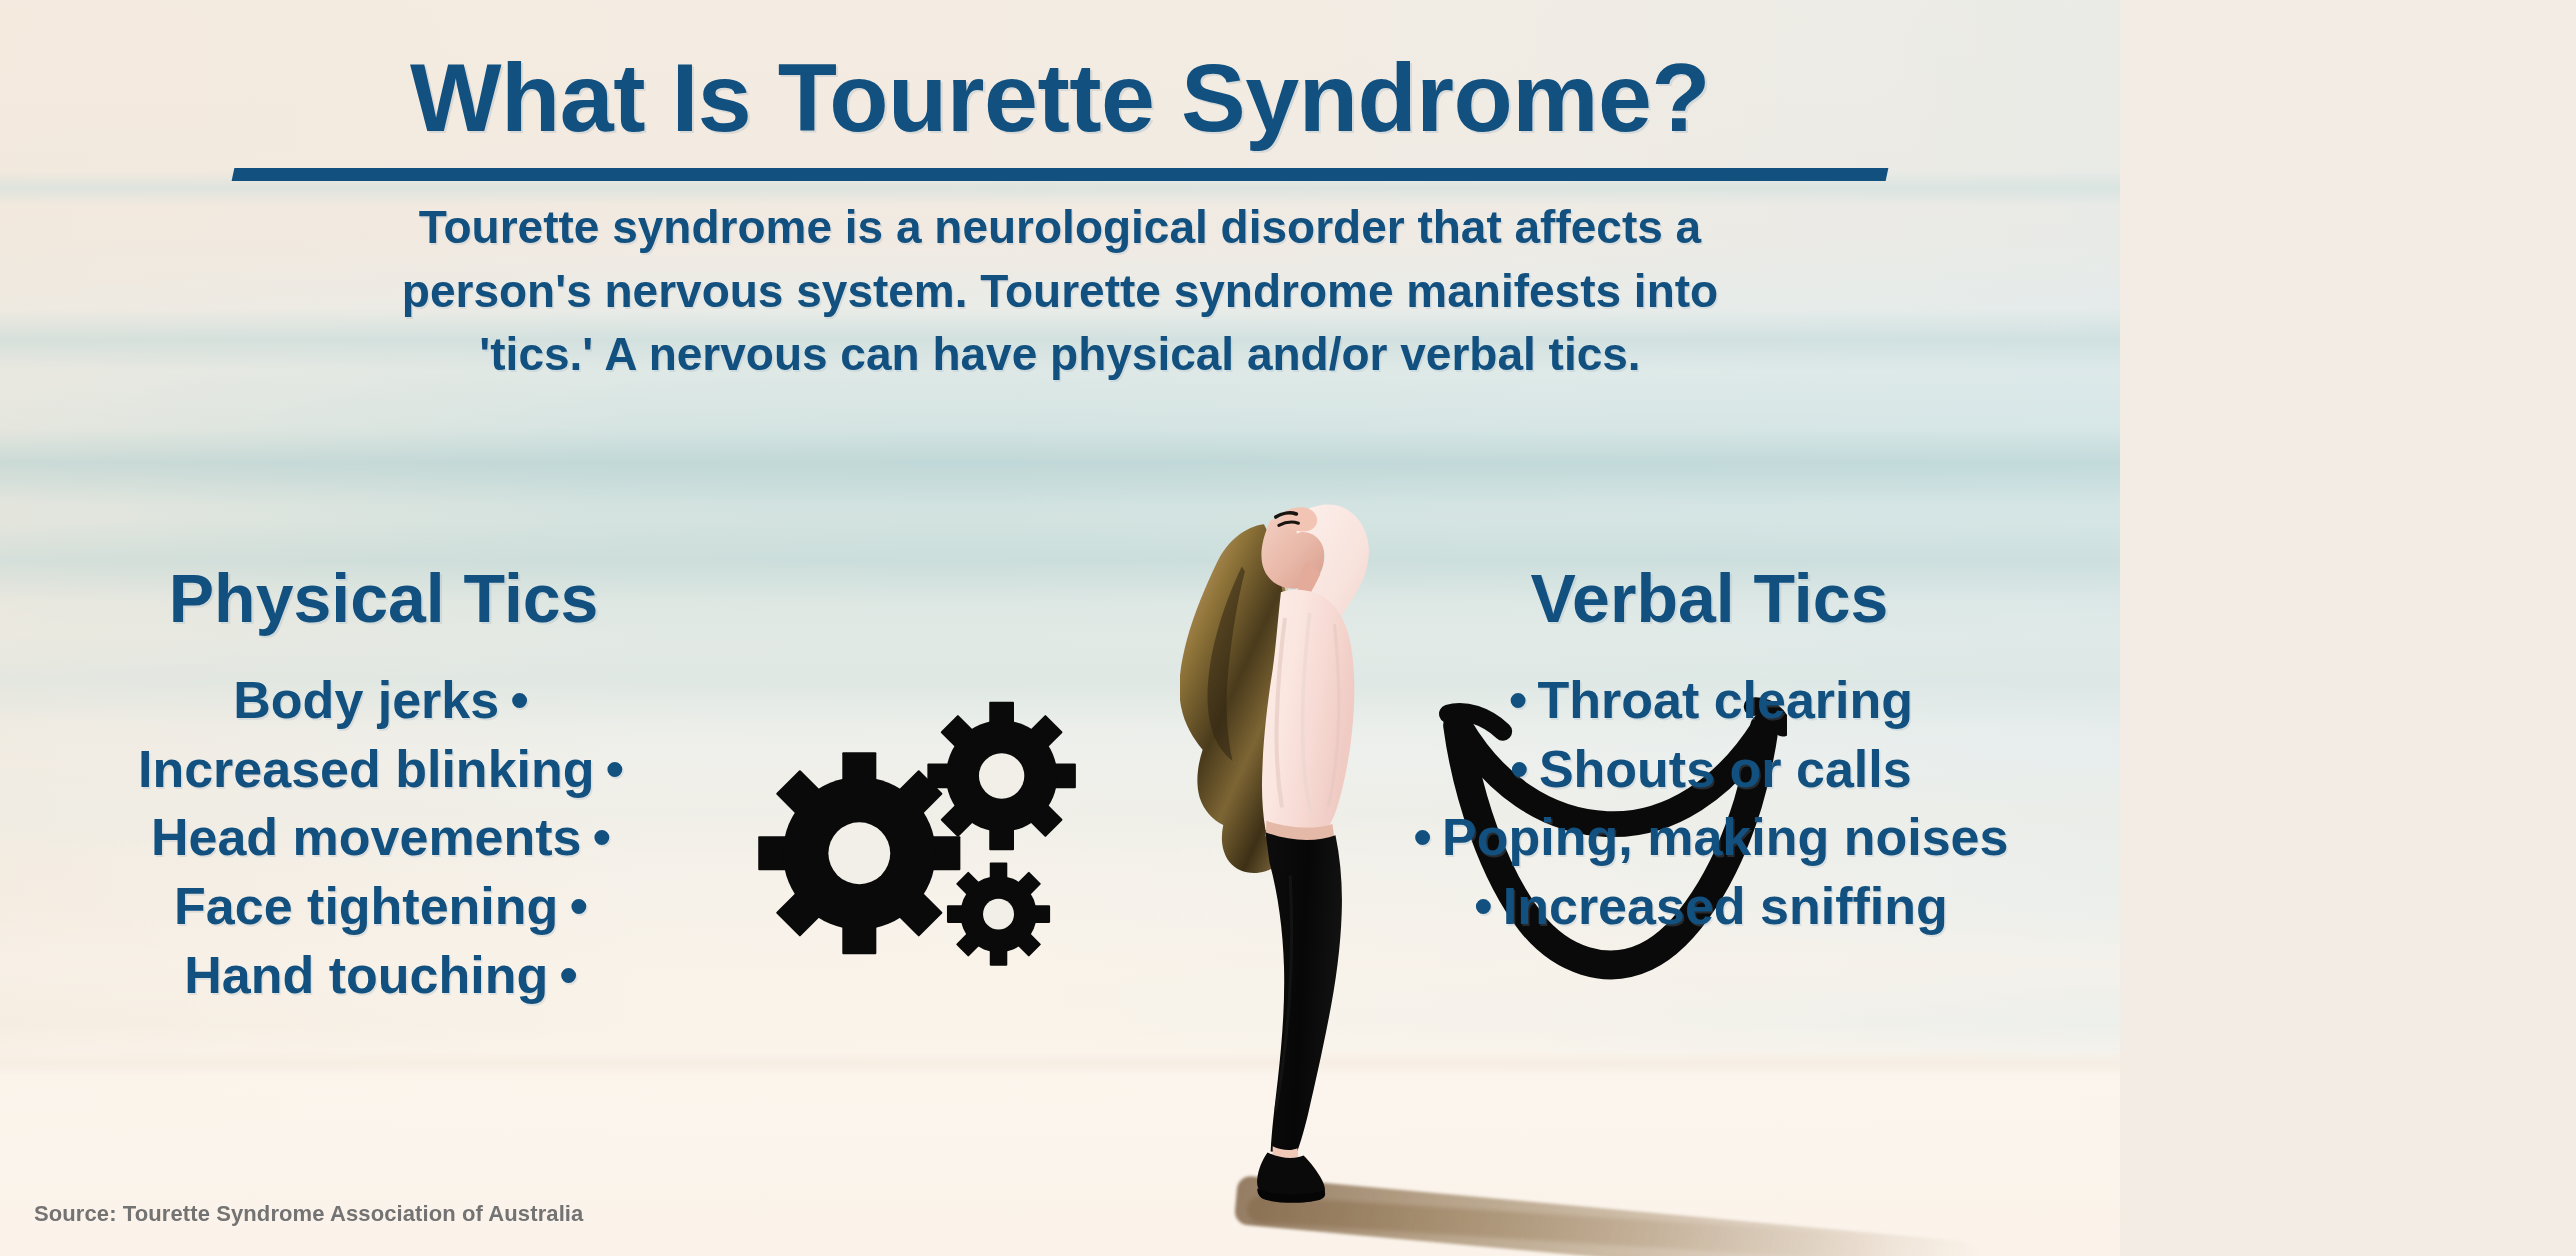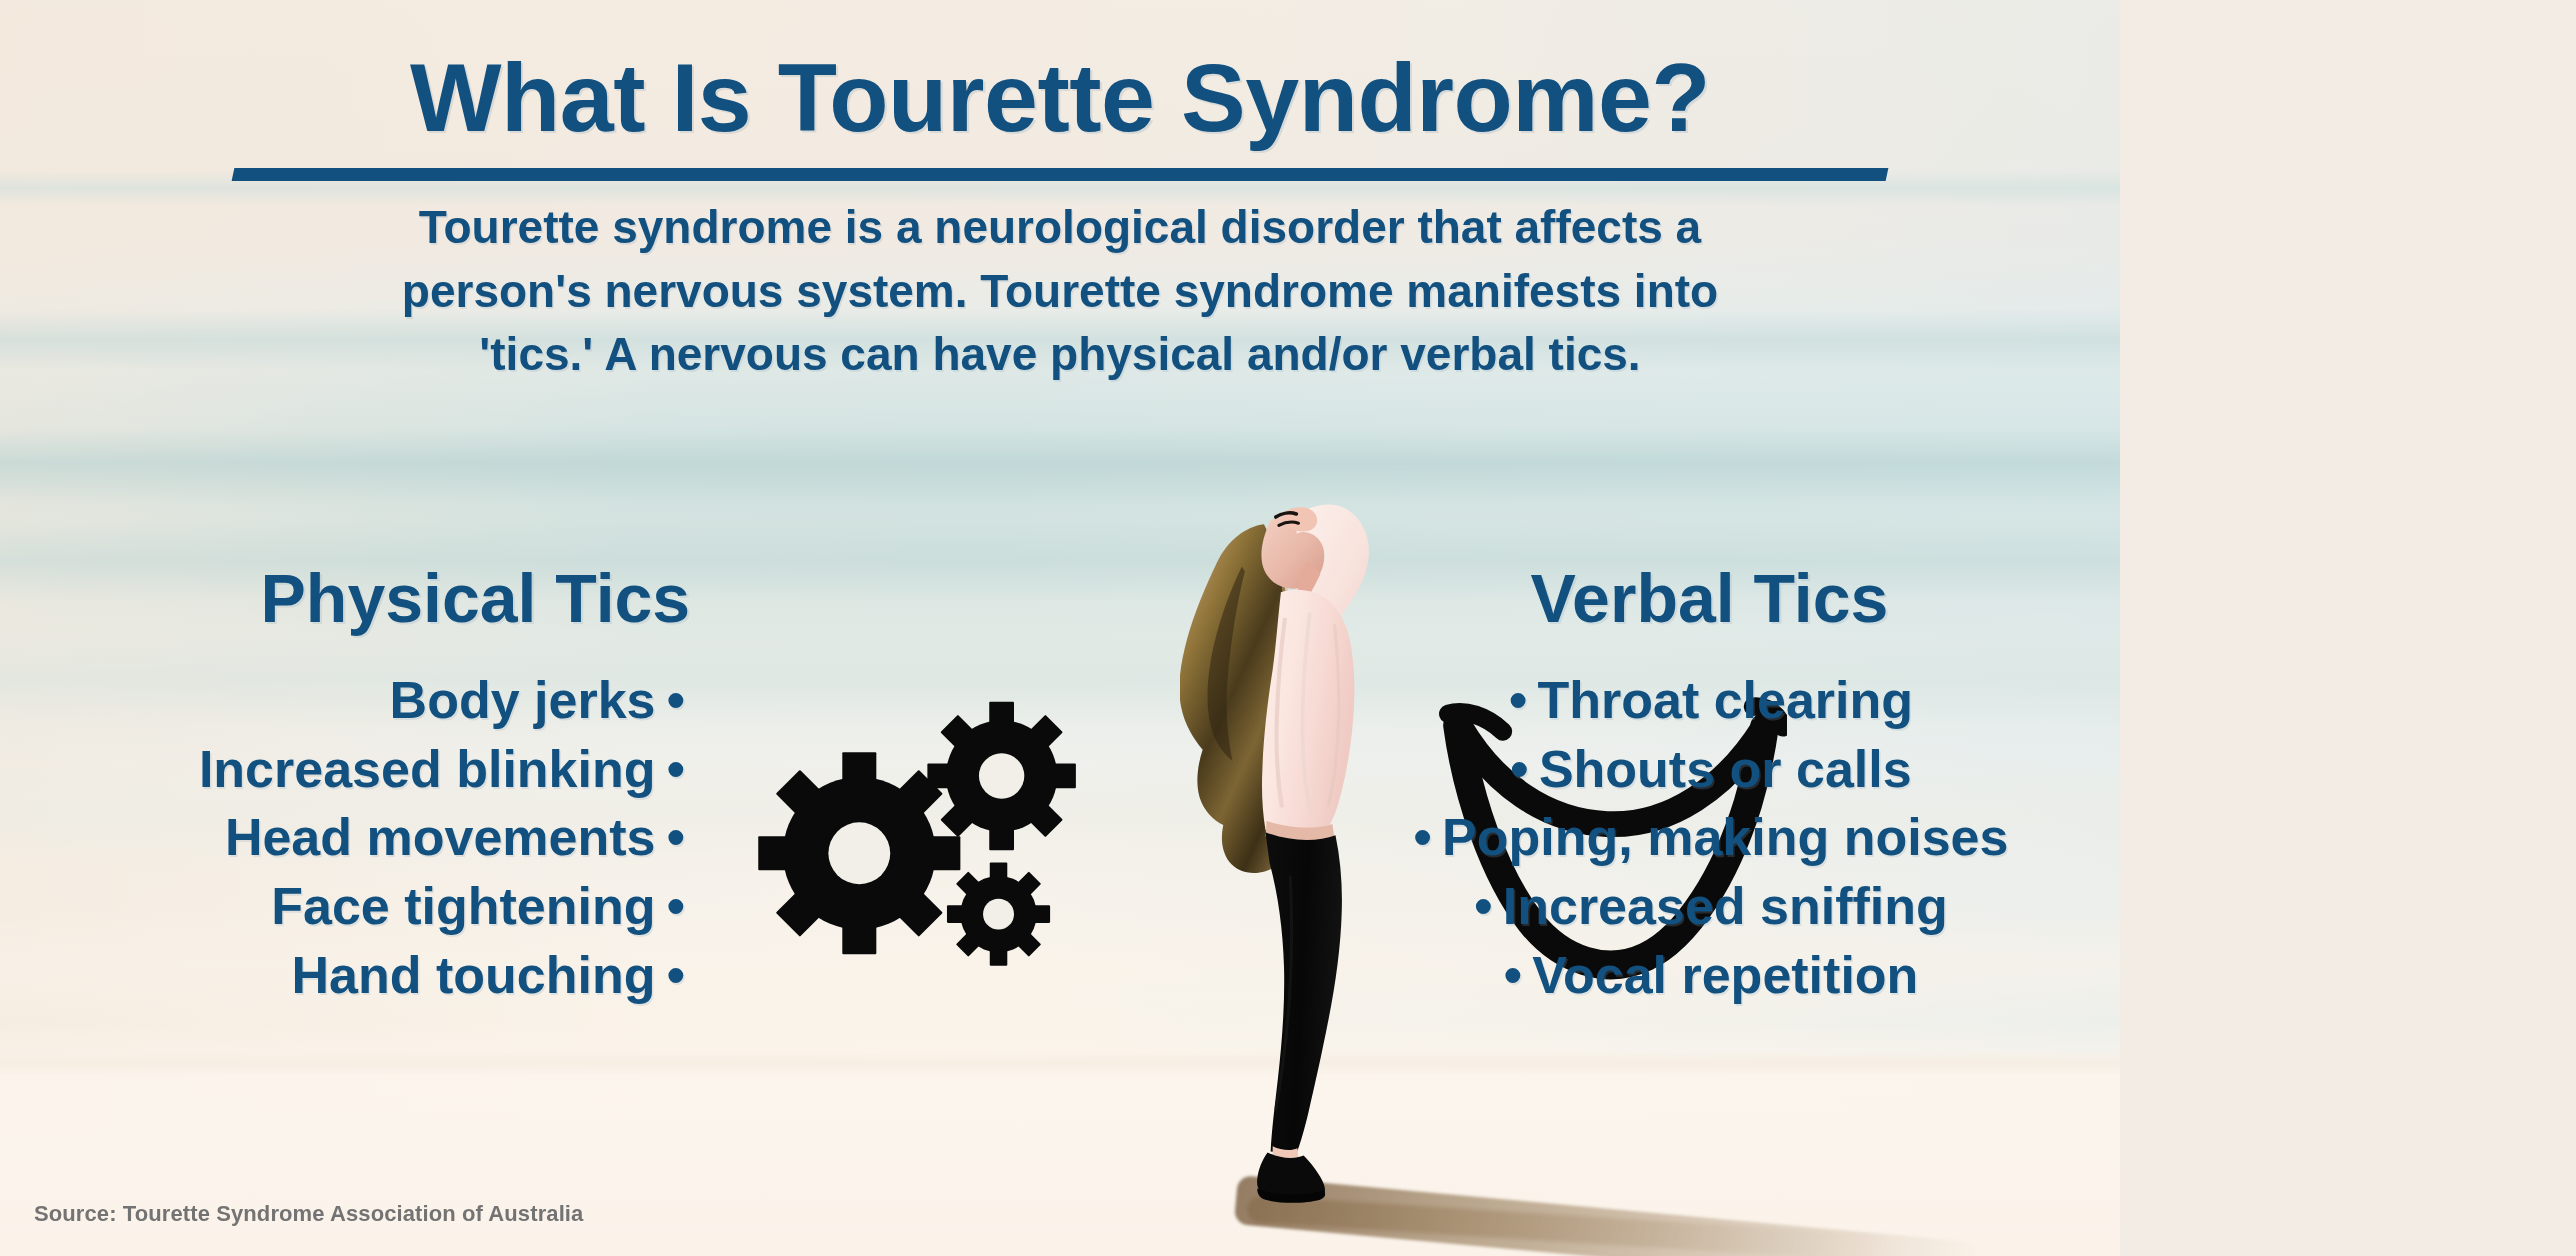--- a/index.html
+++ b/index.html
@@ -93,21 +93,21 @@
     font-size:46px;
     font-weight:bold;
     color:#11507f;
     line-height:1.38;
     margin-top:15.5px;
     text-shadow:1.5px 1.5px 0 rgba(140,165,185,0.22);
   }
 
   
   .col { position:absolute; top:564px; }
-  .col-left  { left:77px;  width:608px; text-align:right; }
+  .col-left  { left:77px;  width:608px; text-align:center; }
   .col-right { right:87px; width:644px; text-align:center;  }
 
   .col-heading {
     font-size:68px;
     font-weight:bold;
     color:#11507f;
     line-height:1.0;
     text-shadow:2.1px 2.1px 0 rgba(140,165,185,0.22);
     white-space:nowrap;
   }
@@ -403,20 +403,19 @@
     </ul>
   </div>
 
   <div class="col col-right">
     <div class="col-heading">Verbal Tics</div>
     <ul class="tic-list">
       <li><span class="bullet-dot">•</span><span>Throat clearing</span></li>
       <li><span class="bullet-dot">•</span><span>Shouts or calls</span></li>
       <li><span class="bullet-dot">•</span><span>Poping, making noises</span></li>
       <li><span class="bullet-dot">•</span><span>Increased sniffing</span></li>
-      <li><span class="bullet-dot">•</span><span>Vocal repetition</span></li>
     </ul>
   </div>
 
   <div class="source">Source: Tourette Syndrome Association of Australia</div>
 
 </div>
 
 
 </body></html>

